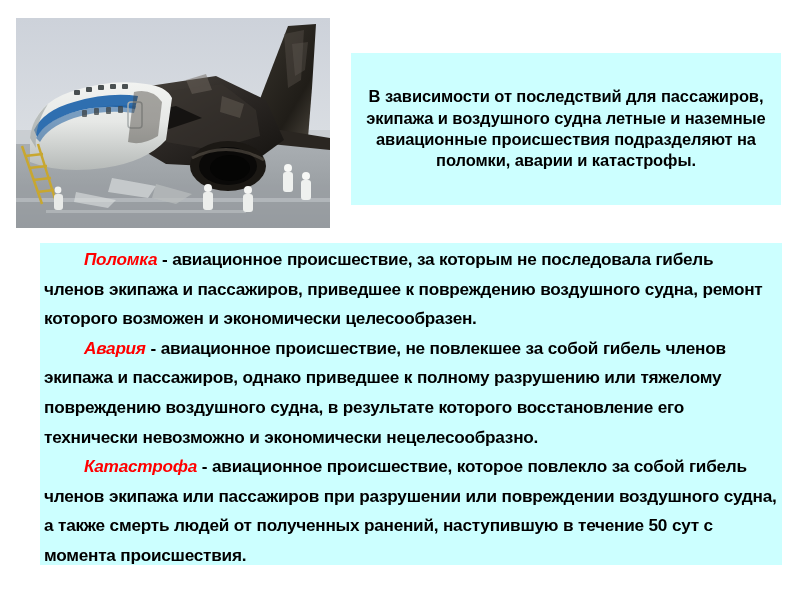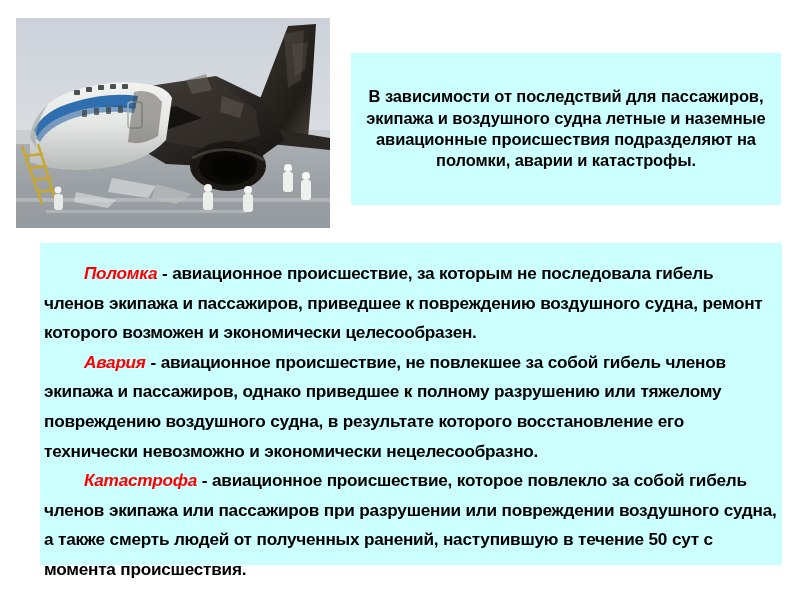--- a/index.html
+++ b/index.html
@@ -52,21 +52,21 @@
 
   
   .body-block {
     position: absolute;
     left: 40px;
     top: 243px;
     width: 742px;
     height: 322px;
     background: #ccffff;
     box-sizing: border-box;
-    padding: 16px 4px 4px 4px;
+    padding: 2px 4px 4px 4px;
   }
   .para {
     font-size: 17.2px;
     font-weight: bold;
     line-height: 29.6px;
     color: #000000;
     text-align: left;
     text-indent: 40px;
     margin: 0;
     letter-spacing: -0.25px;

